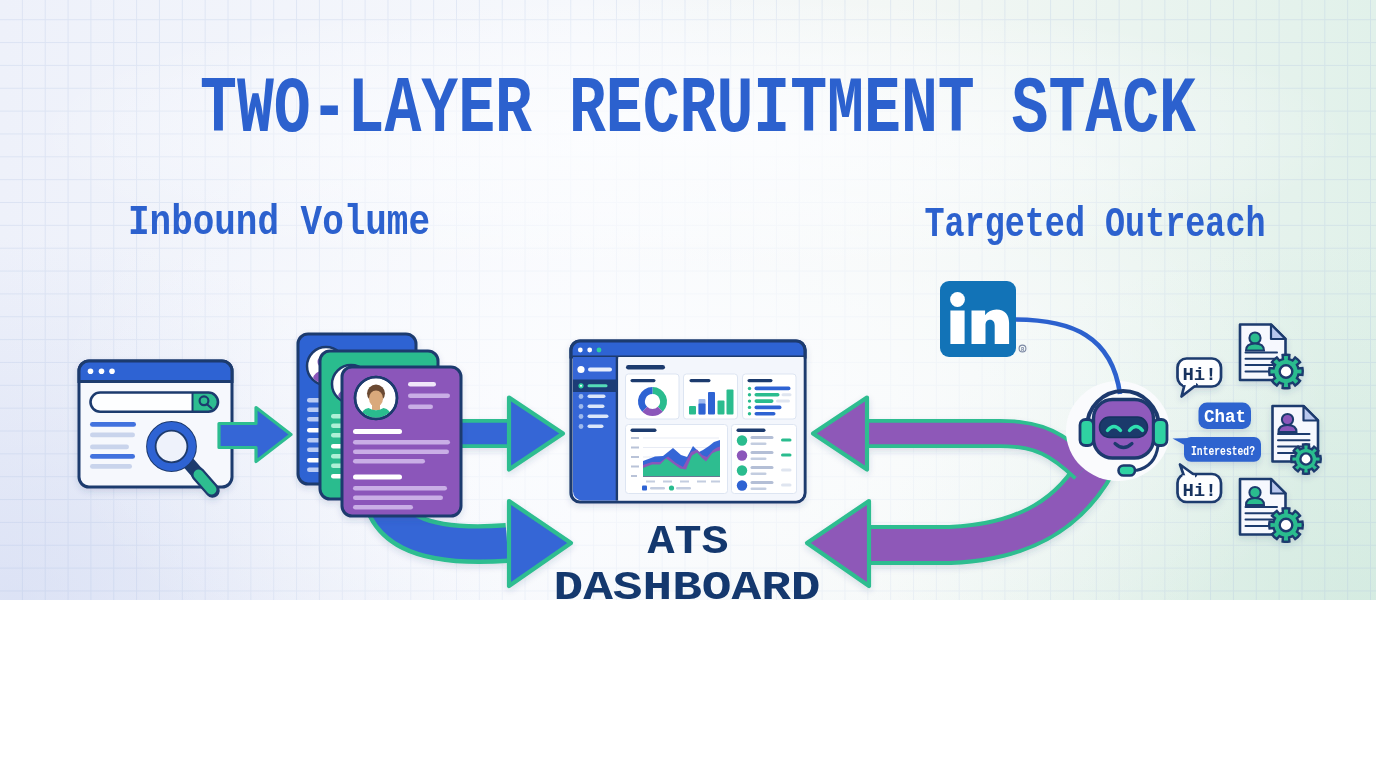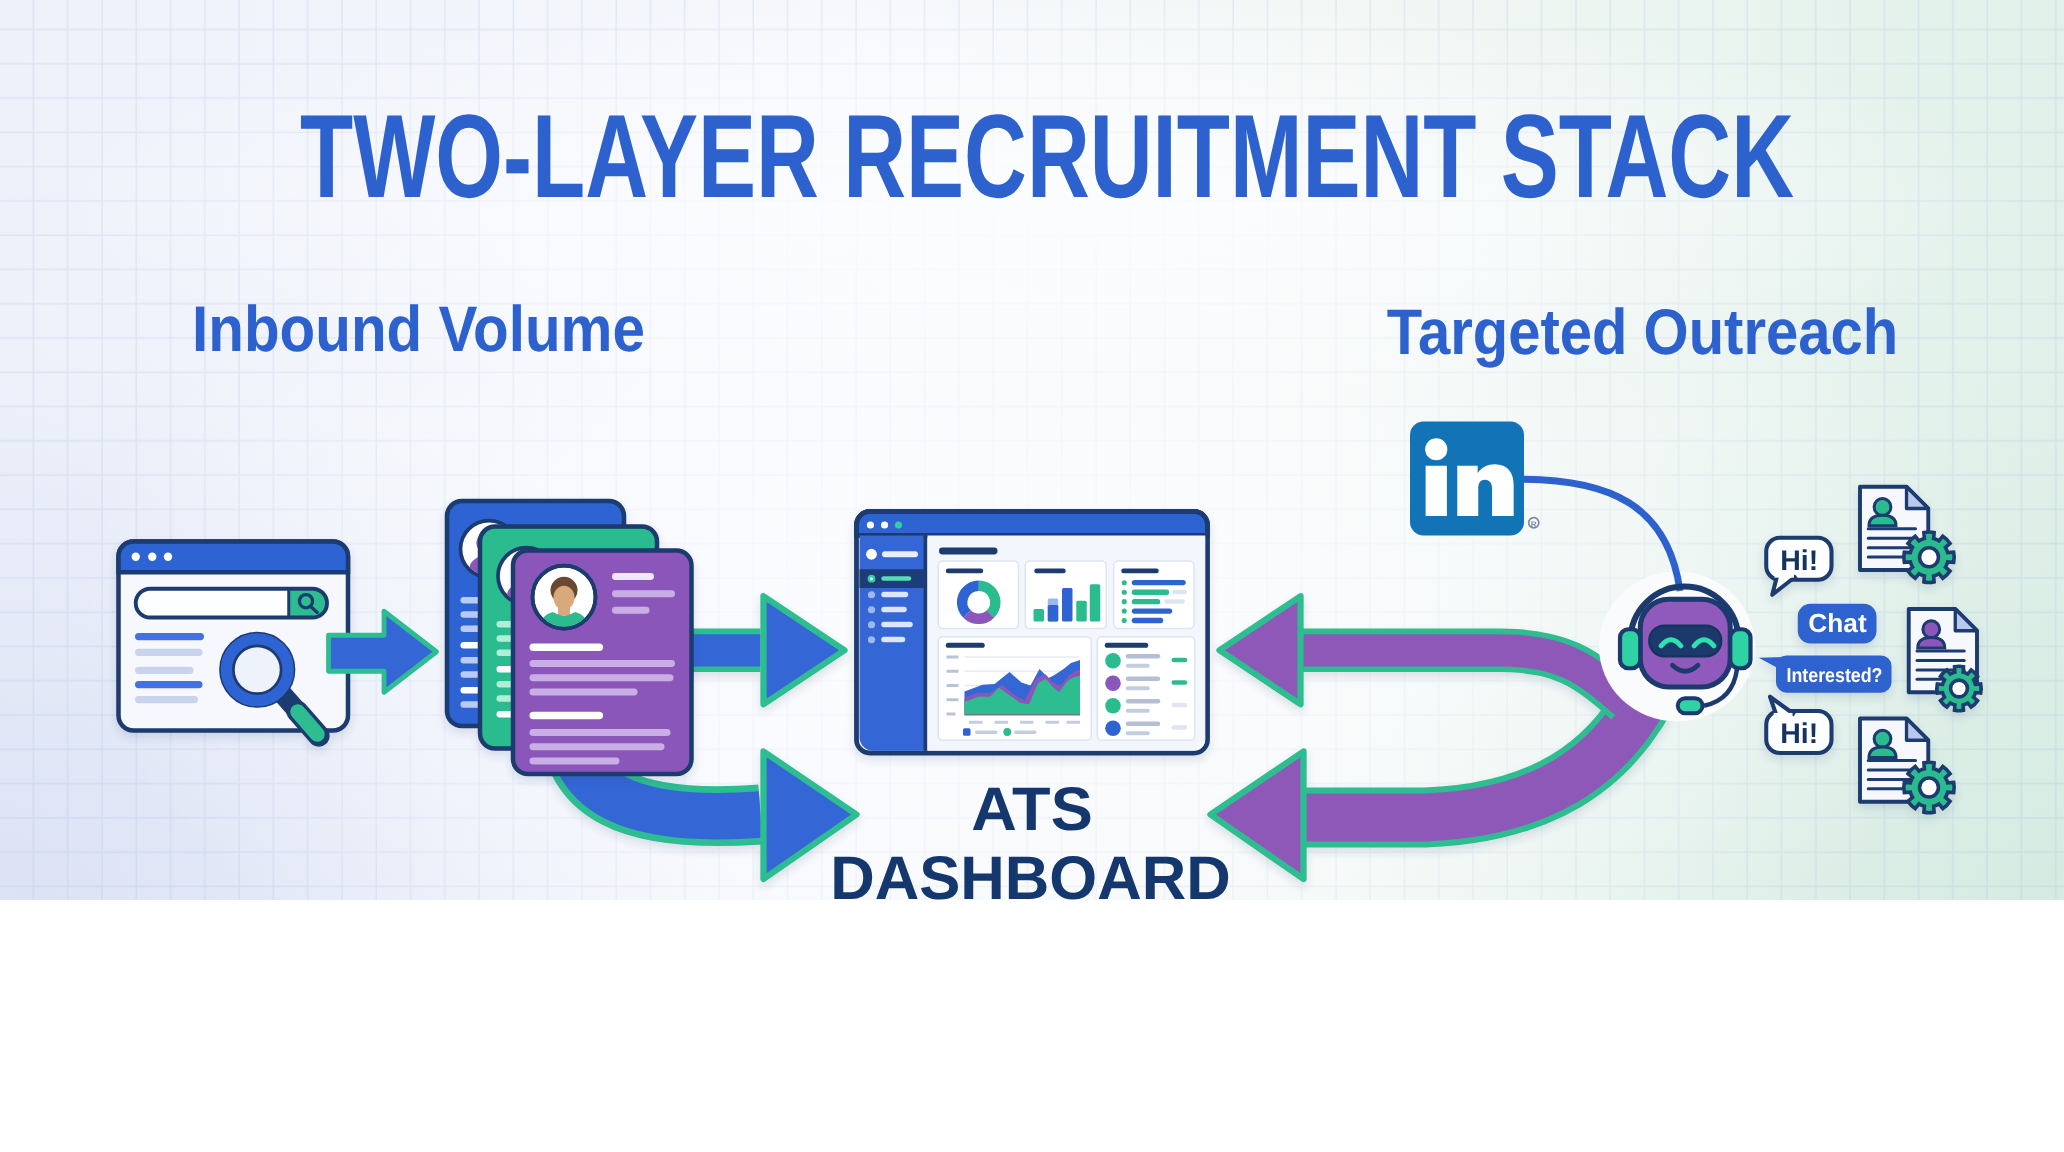--- a/index.html
+++ b/index.html
@@ -1,21 +1,21 @@
 <!DOCTYPE html>
 <html><head>
 <meta charset="utf-8">
 <style>
 html,body{margin:0;padding:0;}
 #stage{position:relative;width:1376px;height:600px;overflow:hidden;
  background:
   radial-gradient(700px 520px at 1% 100%, rgba(205,214,241,.55) 0%, rgba(205,214,241,0) 70%),
   radial-gradient(700px 520px at 99% 100%, rgba(198,228,215,.45) 0%, rgba(198,228,215,0) 70%),
   linear-gradient(to right,#eef1fa 0%,#f6f8fc 42%,#f3f7f5 65%,#e1f1ea 100%);
- font-family:Liberation Sans, sans-serif;}
+ font-family:Liberation Mono, monospace;}
 svg{position:absolute;inset:0;}
 </style>
 </head>
 <body>
 <div id="stage">
 <svg width="1376" height="768" viewBox="0 0 1376 768">
 <defs>
 <pattern id="gridp" width="22.85" height="22.85" patternUnits="userSpaceOnUse" y="20.2">
 <path d="M 22.35,0 V 22.85 M 0,22.35 H 22.85" stroke="#a3b8db" stroke-width="1" stroke-opacity="0.24" fill="none"></path>
 </pattern>

